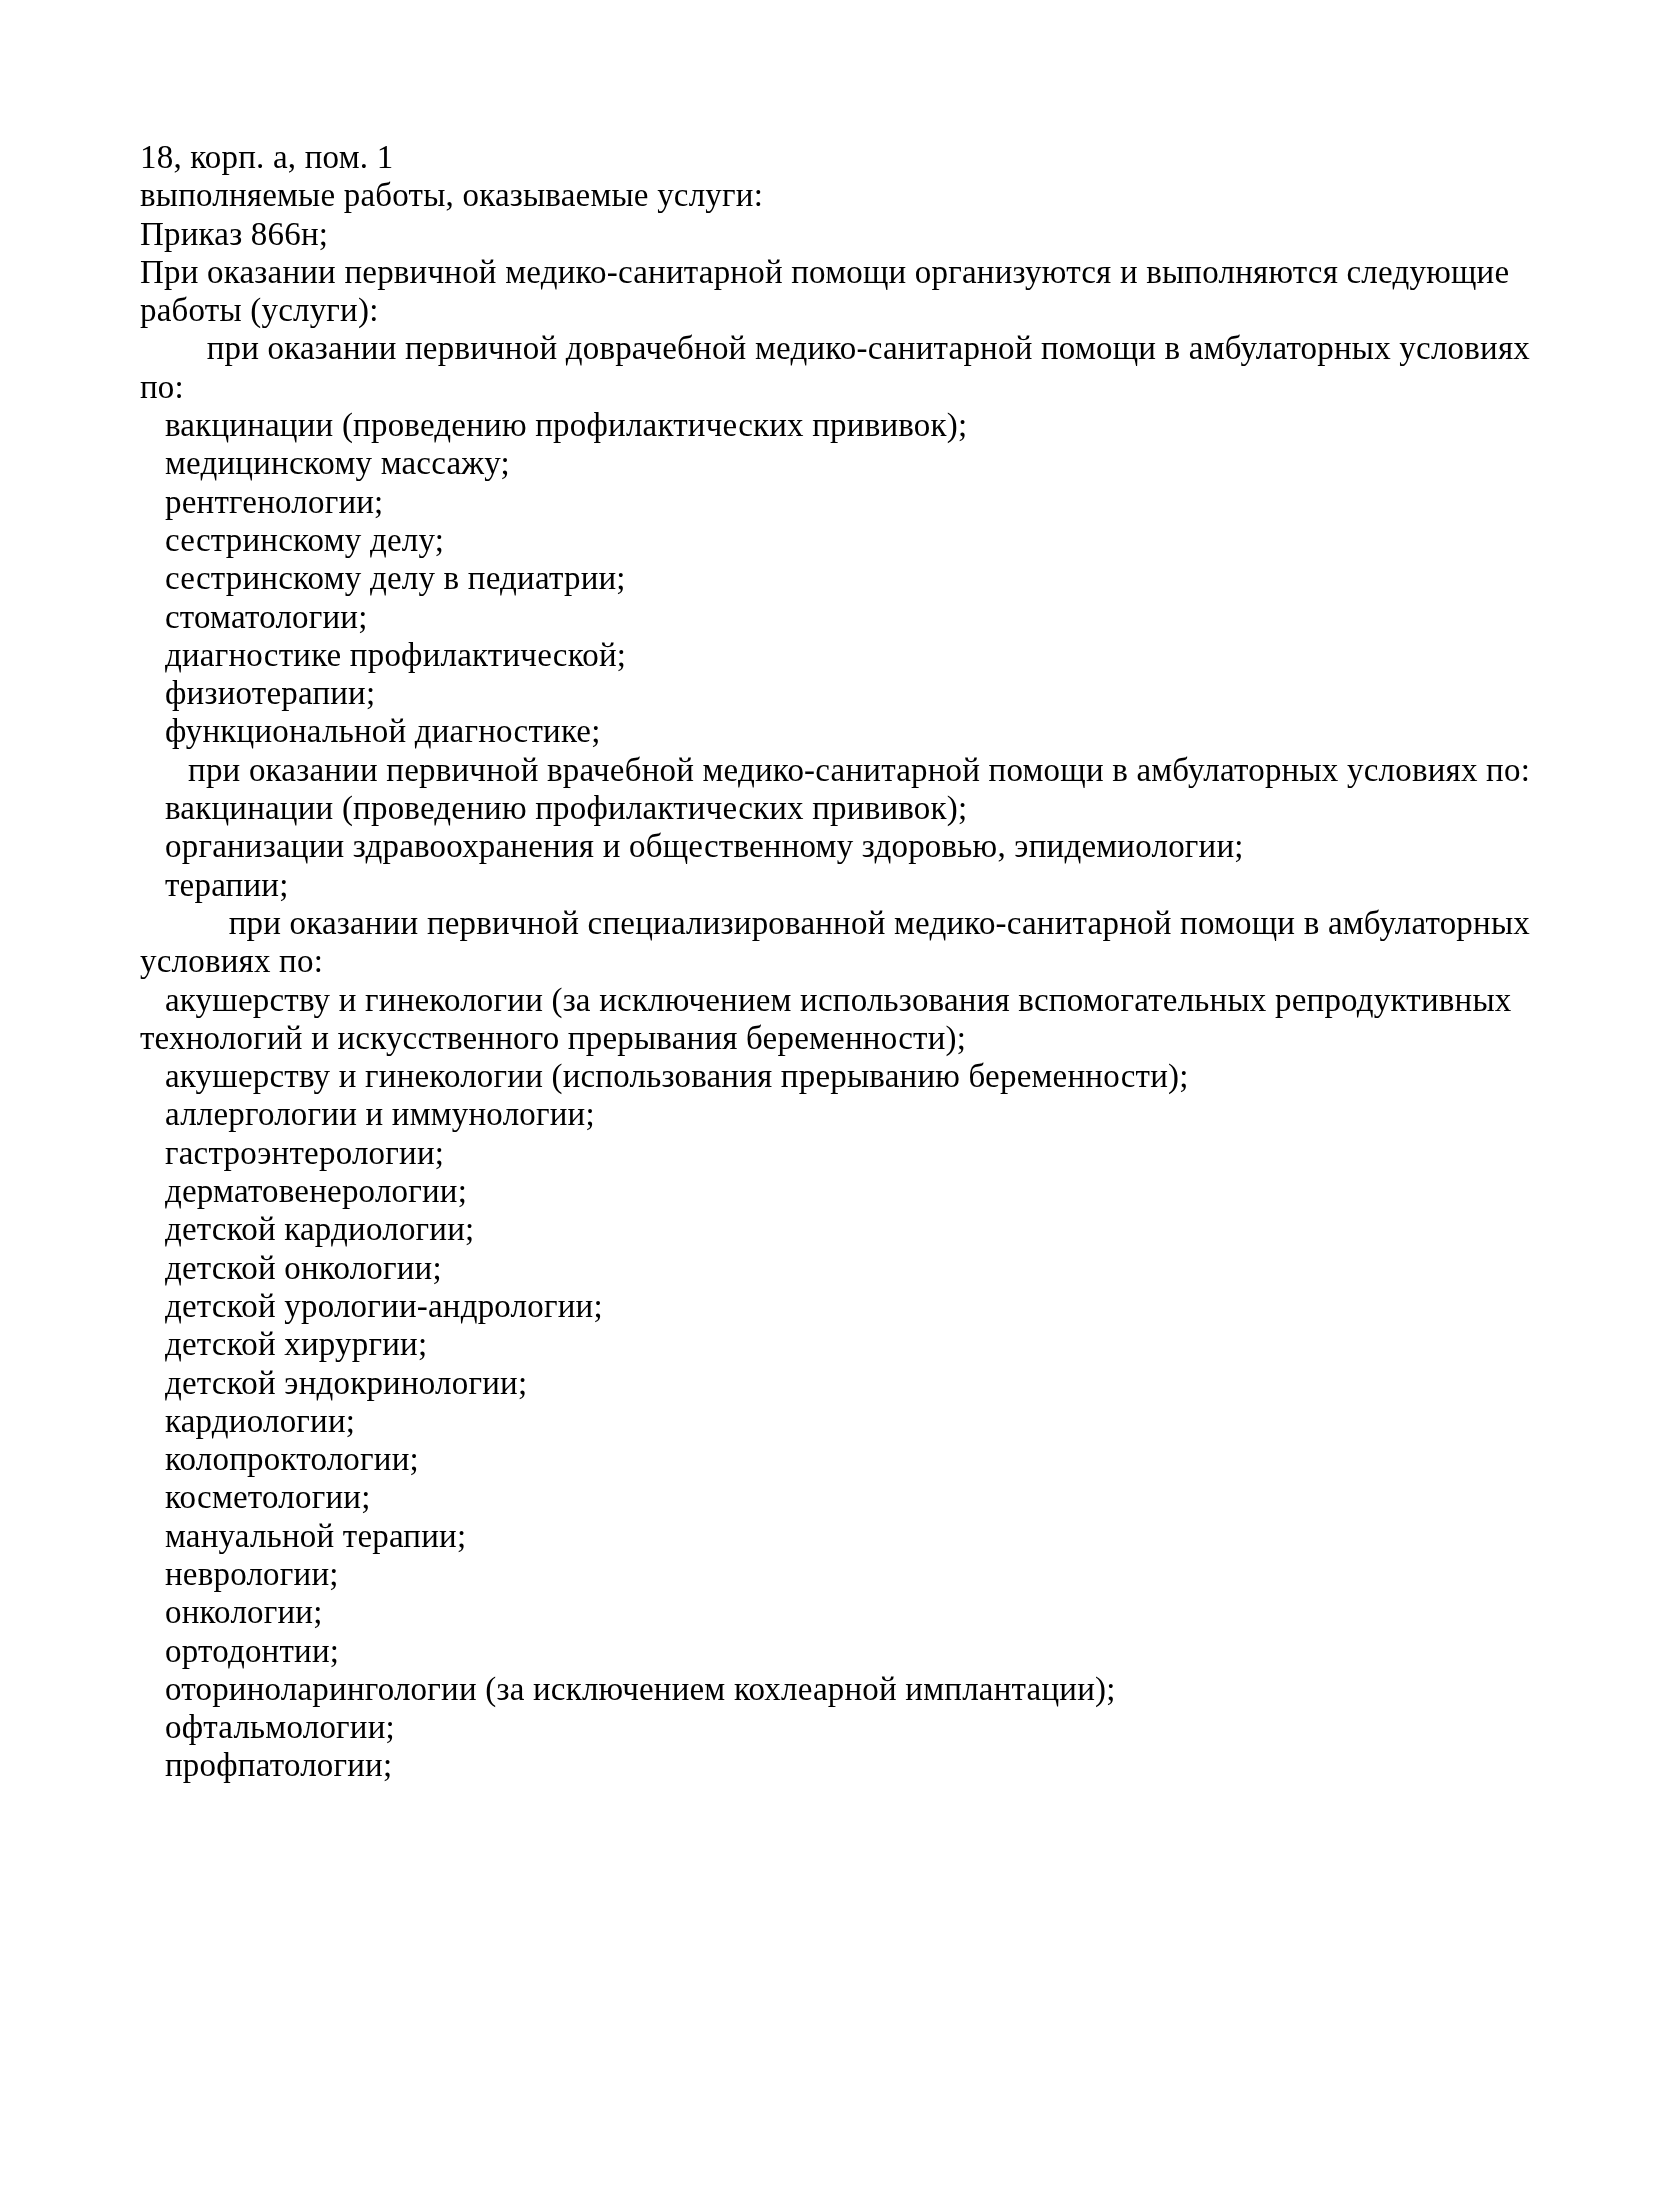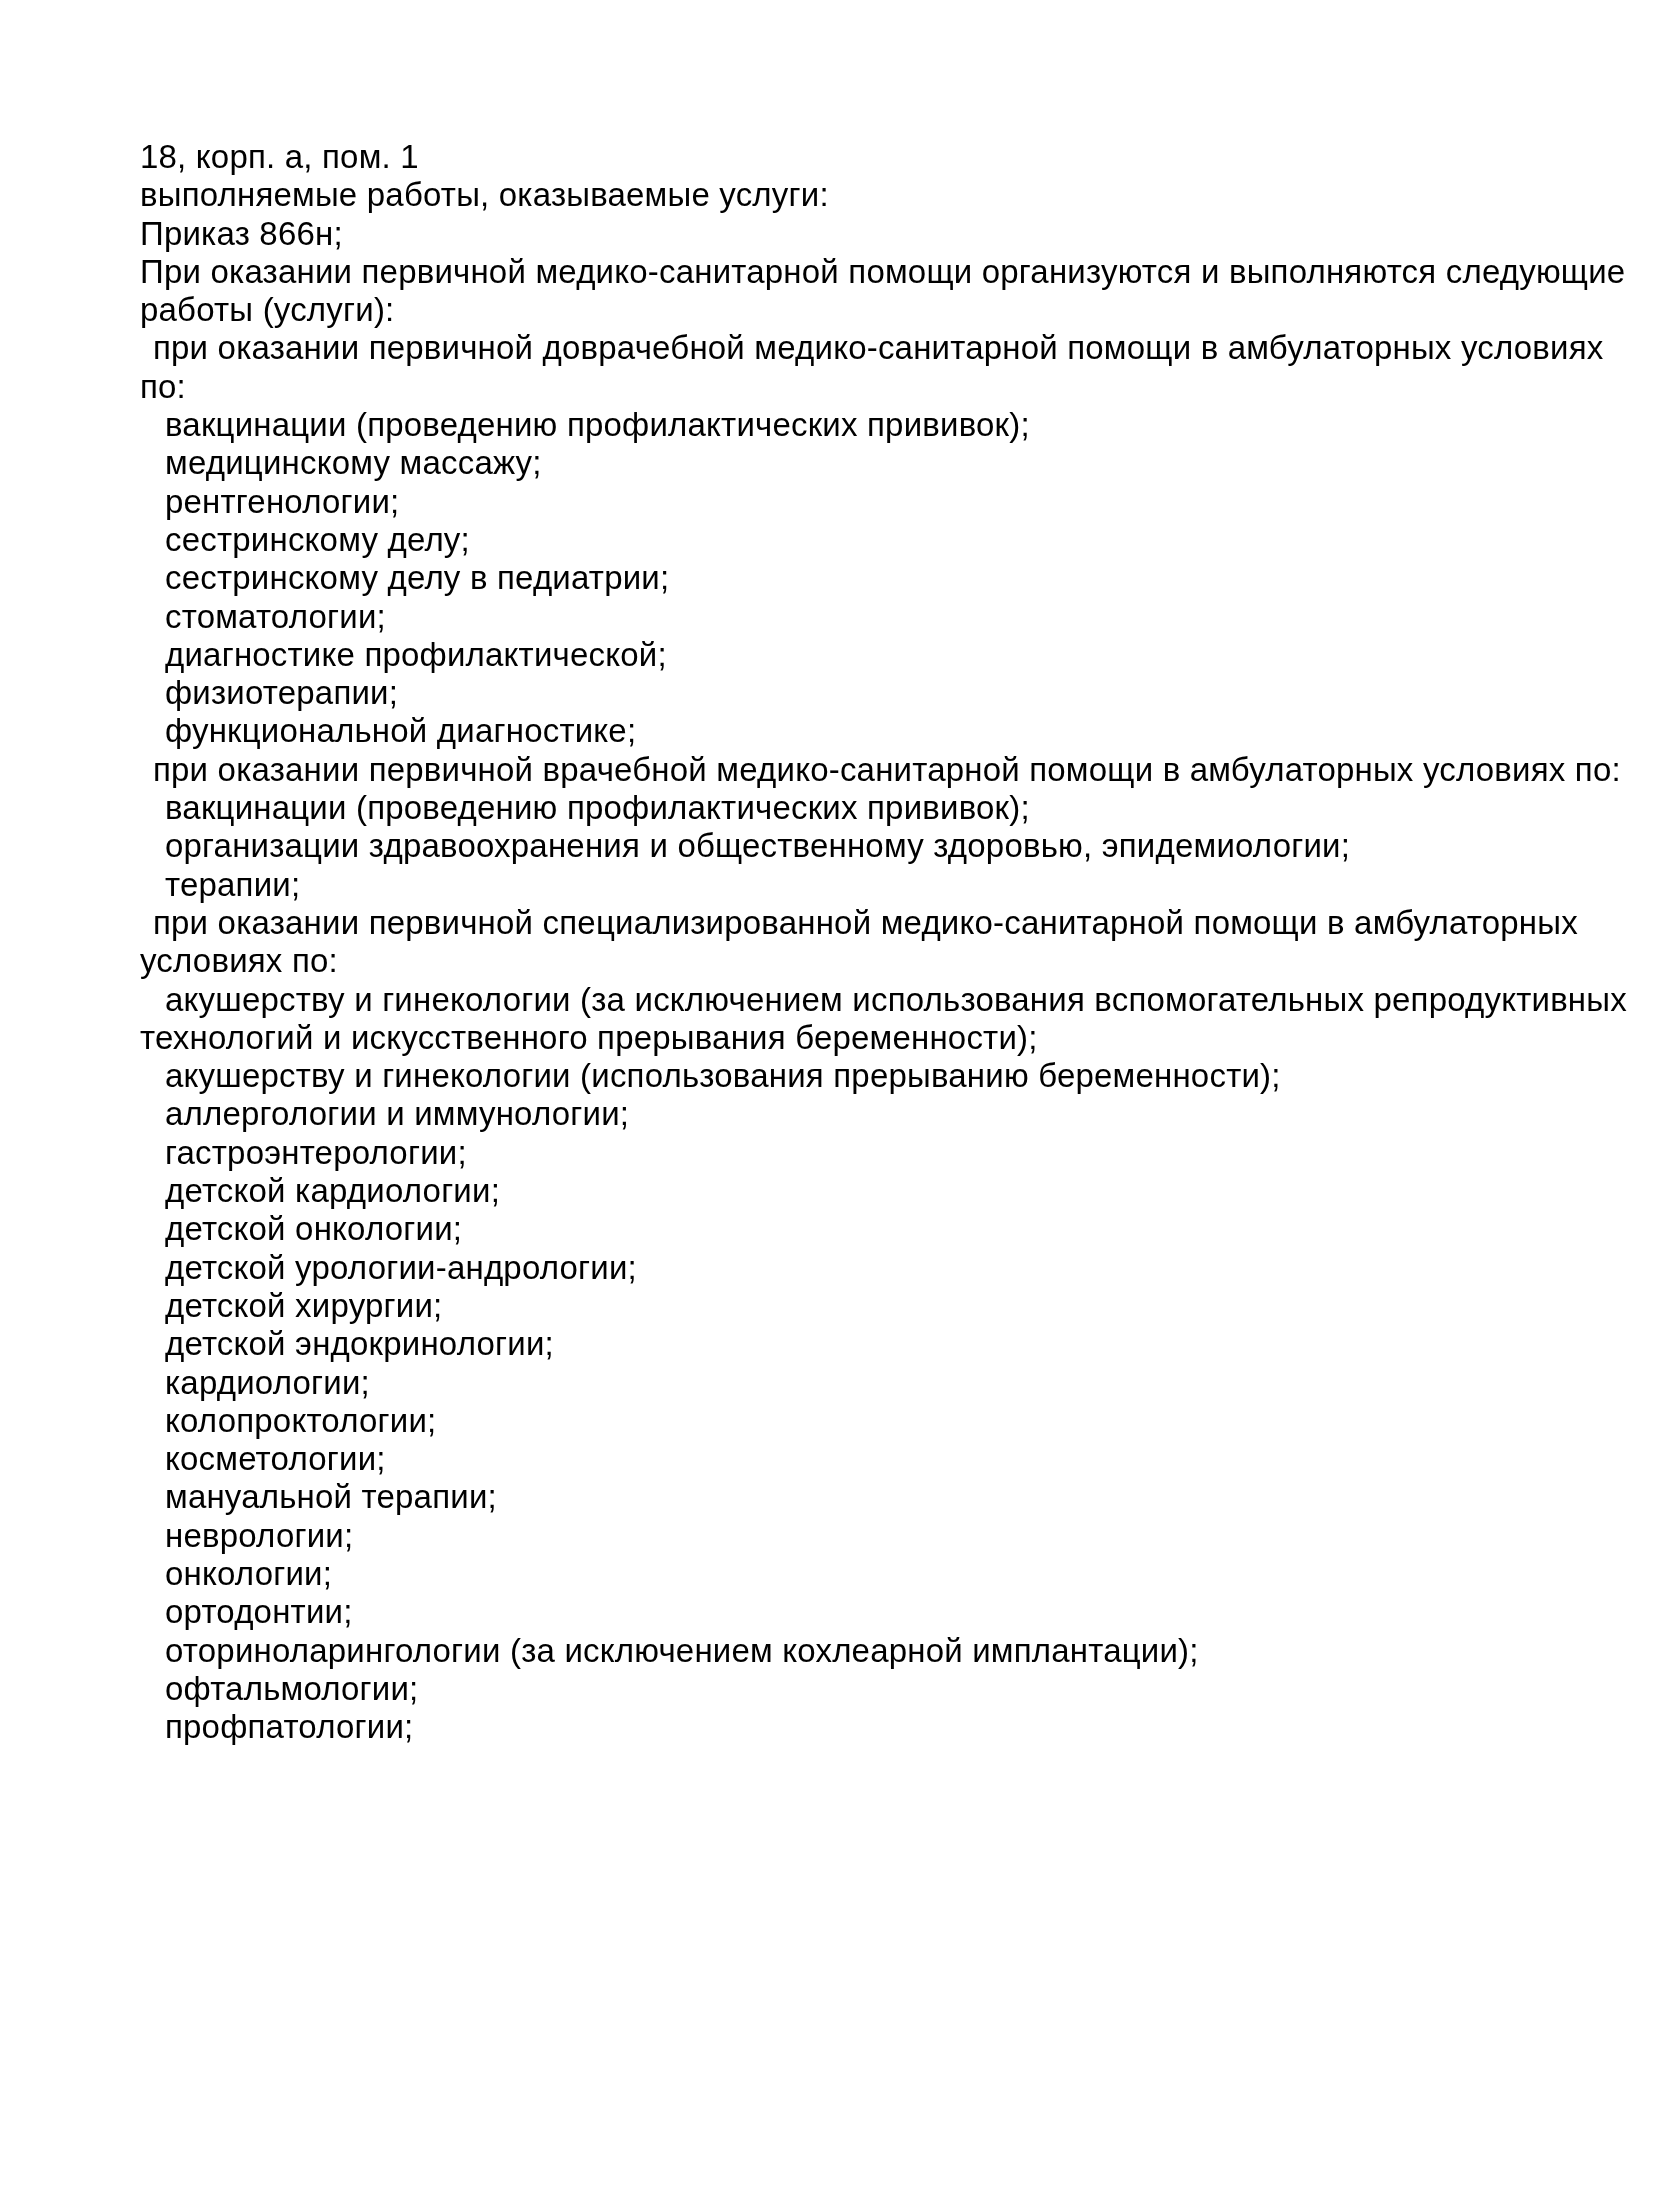--- a/index.html
+++ b/index.html
@@ -6,21 +6,21 @@
     margin: 0;
     padding: 0;
     background: #ffffff;
   }
   .page {
     position: relative;
     width: 1653px;
     height: 2200px;
     background: #ffffff;
     overflow: hidden;
-    font-family: Liberation Sans, sans-serif;
+    font-family: Liberation Serif, serif;
     font-size: 33px;
     color: #000000;
   }
   .content {
     position: absolute;
     left: 140px;
     top: 138px;
     width: 1390px;
   }
   .line {
@@ -57,20 +57,21 @@
       <div class="line indent-2">вакцинации (проведению профилактических прививок);</div>
       <div class="line indent-2">организации здравоохранения и общественному здоровью, эпидемиологии;</div>
       <div class="line indent-2">терапии;</div>
       <div class="line indent-1">при оказании первичной специализированной медико-санитарной помощи в амбулаторных</div>
       <div class="line indent-0">условиях по:</div>
       <div class="line indent-2">акушерству и гинекологии (за исключением использования вспомогательных репродуктивных</div>
       <div class="line indent-0">технологий и искусственного прерывания беременности);</div>
       <div class="line indent-2">акушерству и гинекологии (использования прерыванию беременности);</div>
       <div class="line indent-2">аллергологии и иммунологии;</div>
       <div class="line indent-2">гастроэнтерологии;</div>
+      <div class="line indent-2">дерматовенерологии;</div>
       <div class="line indent-2">детской кардиологии;</div>
       <div class="line indent-2">детской онкологии;</div>
       <div class="line indent-2">детской урологии-андрологии;</div>
       <div class="line indent-2">детской хирургии;</div>
       <div class="line indent-2">детской эндокринологии;</div>
       <div class="line indent-2">кардиологии;</div>
       <div class="line indent-2">колопроктологии;</div>
       <div class="line indent-2">косметологии;</div>
       <div class="line indent-2">мануальной терапии;</div>
       <div class="line indent-2">неврологии;</div>

